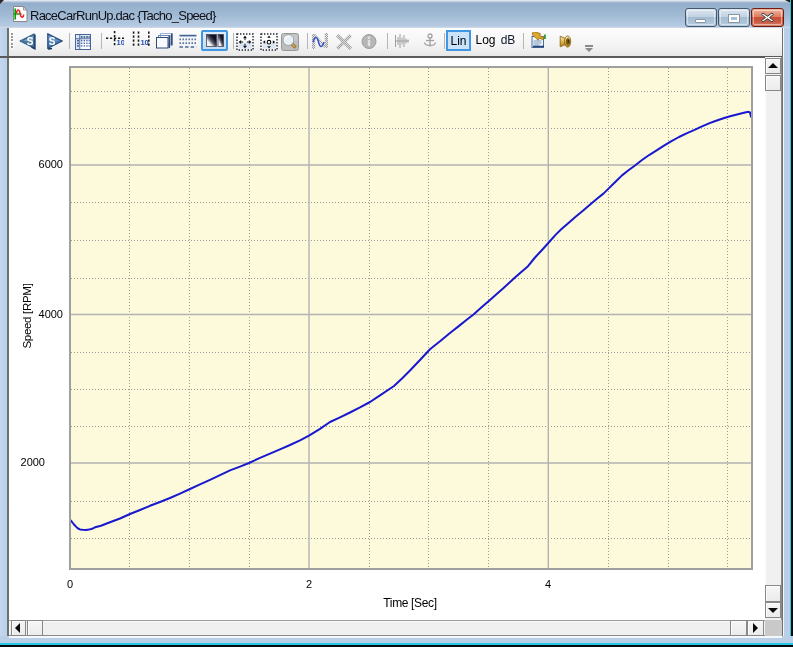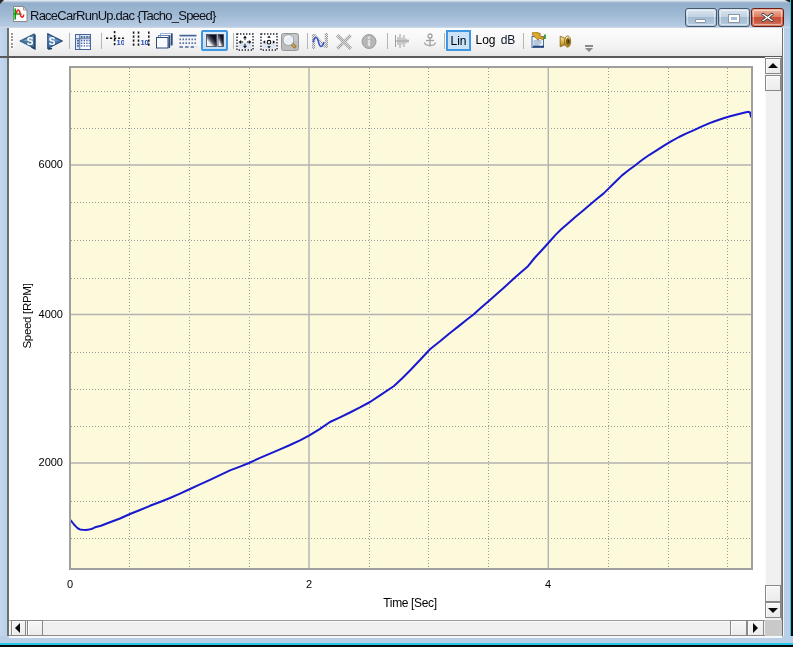--- a/index.html
+++ b/index.html
@@ -328,21 +328,21 @@
     <line x1="479.3" y1="2" x2="479.3" y2="502" stroke="#b2b2b2" stroke-width="1.4"></line>
     <line x1="2" y1="99" x2="682" y2="99" stroke="#b2b2b2" stroke-width="1.4"></line>
     <line x1="2" y1="248.5" x2="682" y2="248.5" stroke="#b2b2b2" stroke-width="1.4"></line>
     <line x1="2" y1="397" x2="682" y2="397" stroke="#b2b2b2" stroke-width="1.4"></line>
     <path d="M 1.0 453.7 L 3.0 456.0 L 5.0 458.5 L 7.0 460.6 L 9.0 462.5 L 11.0 463.4 L 14.0 463.8 L 17.0 463.9 L 20.0 463.6 L 23.0 462.8 L 26.0 461.3 L 32.0 459.7 L 39.0 457.0 L 45.0 454.8 L 51.0 452.5 L 61.0 448.0 L 71.0 444.0 L 81.0 439.8 L 91.0 436.0 L 101.0 432.0 L 111.0 427.6 L 121.0 423.0 L 131.0 418.4 L 141.0 413.8 L 151.0 409.1 L 161.0 404.4 L 171.0 400.6 L 180.0 397.0 L 191.0 391.9 L 201.0 387.6 L 211.0 383.3 L 221.0 379.0 L 231.0 374.3 L 240.0 369.7 L 251.0 362.9 L 261.0 356.0 L 271.0 351.3 L 281.0 346.5 L 291.0 341.4 L 301.0 336.0 L 311.0 329.3 L 325.0 320.0 L 333.0 312.5 L 341.0 304.5 L 351.0 294.0 L 361.0 283.2 L 371.0 275.3 L 381.0 267.0 L 391.0 259.1 L 398.0 253.5 L 404.5 248.5 L 412.0 241.8 L 421.0 234.0 L 428.0 227.8 L 434.0 222.4 L 440.0 217.0 L 446.0 211.6 L 452.0 206.2 L 459.0 200.2 L 466.0 191.5 L 473.0 184.0 L 479.3 177.0 L 487.0 168.4 L 492.5 163.0 L 499.5 156.9 L 506.6 150.7 L 513.6 145.0 L 520.6 139.0 L 527.7 133.1 L 534.7 127.4 L 539.0 123.1 L 546.0 116.2 L 553.0 109.4 L 559.5 104.3 L 566.0 99.5 L 573.0 94.0 L 580.5 88.8 L 588.0 84.1 L 595.0 79.7 L 602.5 75.2 L 610.0 71.0 L 617.5 67.4 L 625.0 64.1 L 632.5 60.6 L 640.0 57.4 L 645.0 55.5 L 650.0 53.7 L 656.0 51.8 L 662.0 50.0 L 667.0 48.7 L 672.0 47.5 L 676.0 46.6 L 679.5 45.8 L 681.0 46.5 L 682.0 50.7" fill="none" stroke="#1818cf" stroke-width="2" stroke-linejoin="round" stroke-linecap="round"></path>
     <rect x="1" y="1" width="682" height="502" fill="none" stroke="#9f9f9f" stroke-width="2"></rect>
   </svg>
 
   <div class="ylab abs" style="left:23px;top:158px;">6000</div>
   <div class="ylab abs" style="left:23px;top:308px;">4000</div>
-  <div class="ylab abs" style="left:23px;top:456px;">2000</div>
+  <div class="ylab abs" style="left:5px;top:456px;">2000</div>
   <div class="xlab abs" style="left:50px;top:578px;">0</div>
   <div class="xlab abs" style="left:289px;top:578px;">2</div>
   <div class="xlab abs" style="left:528px;top:578px;">4</div>
   <div class="abs" style="left:360px;top:595.5px;width:100px;text-align:center;font-size:12px;letter-spacing:-0.35px;">Time [Sec]</div>
   <div class="abs" style="left:-23px;top:310px;width:100px;text-align:center;font-size:11.5px;letter-spacing:-0.3px;transform:rotate(-90deg);">Speed [RPM]</div>
 
   <div class="abs sbtrack" style="left:765px;top:57px;width:16px;height:563px;"></div>
   <div class="abs" style="left:781px;top:57px;width:1px;height:563px;background:#8a8a8a;"></div>
   <div class="abs sbbtn" style="left:765px;top:57.5px;width:16px;height:16px;"></div>
   <div class="abs sbbtn" style="left:765px;top:74.5px;width:16px;height:16px;"></div>

